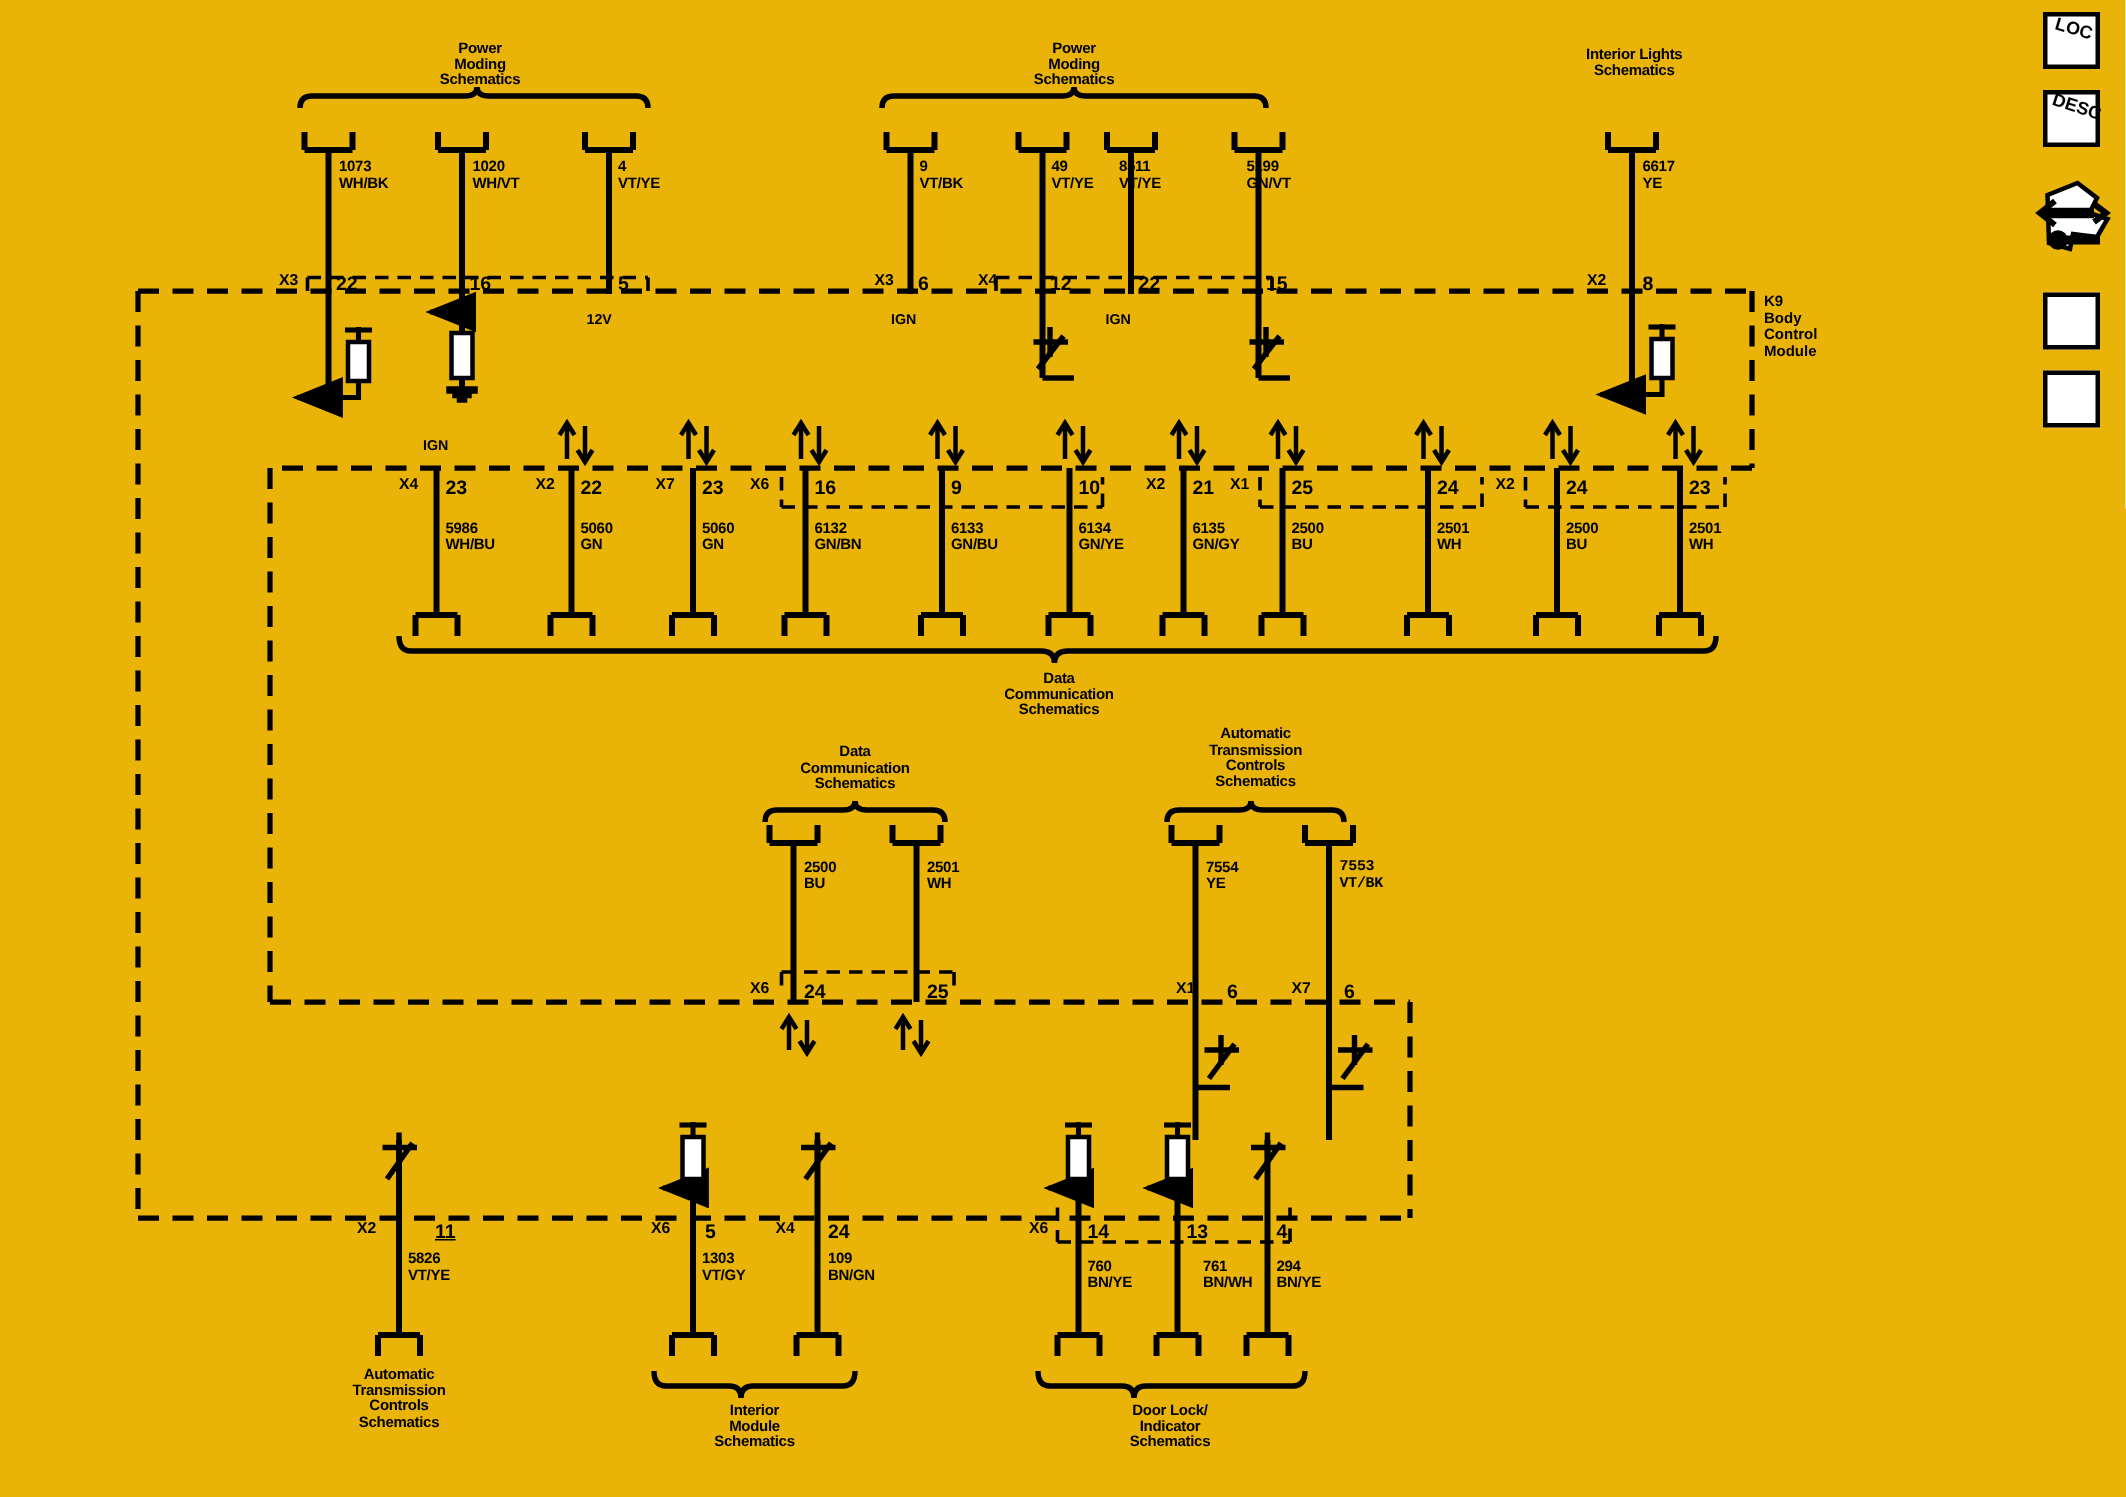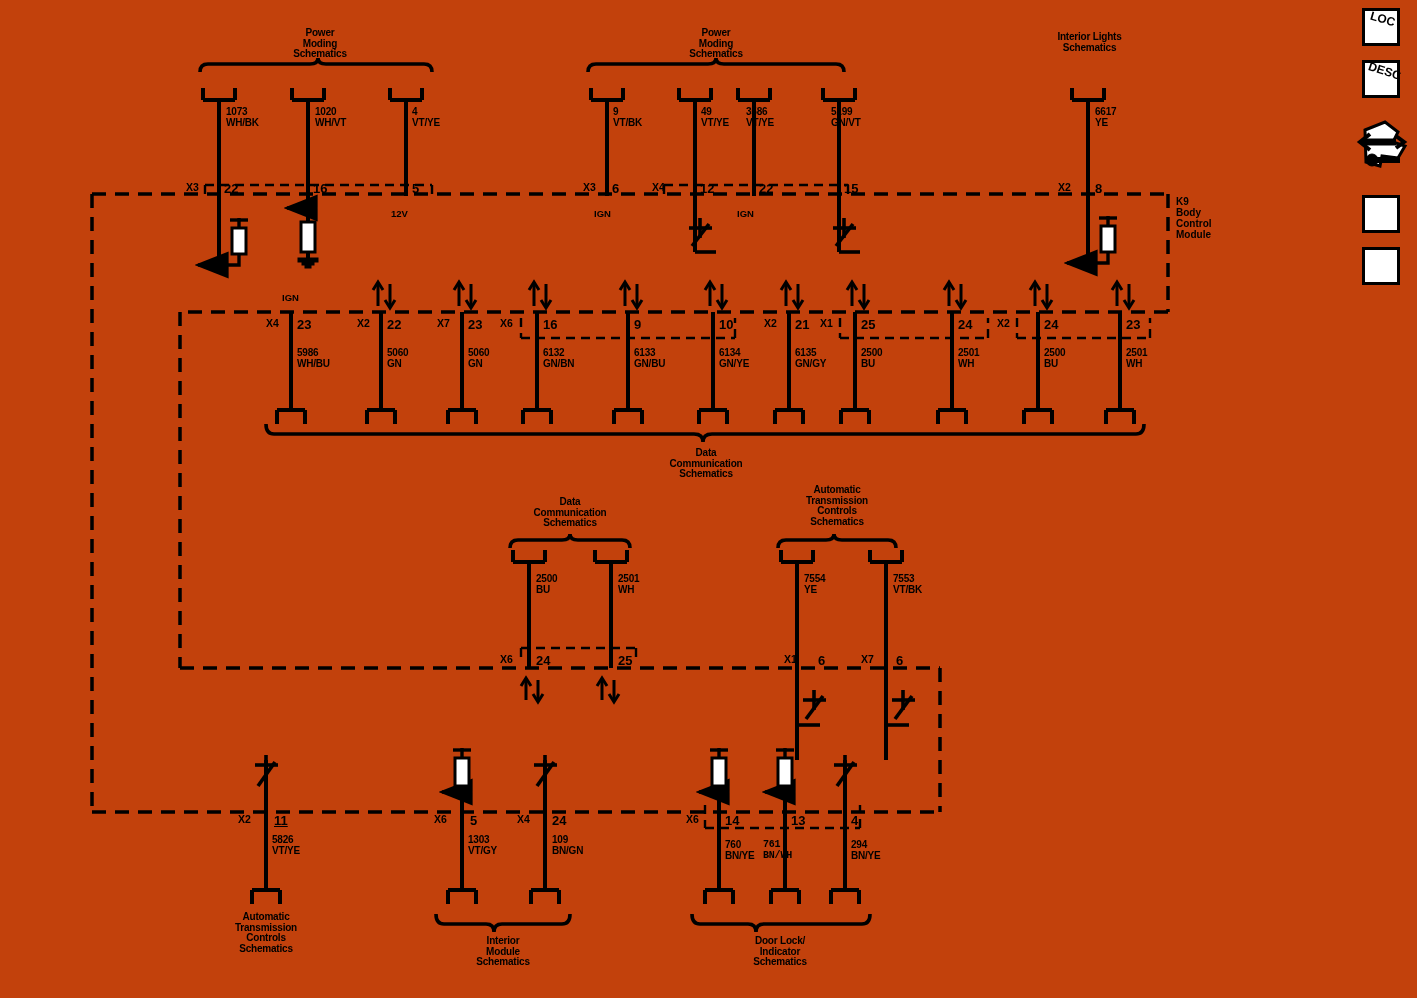--- a/index.html
+++ b/index.html
@@ -1,17 +1,17 @@
 <!DOCTYPE html>
 <html><head>
 <meta charset="utf-8">
 <style>
   html,body{margin:0;padding:0;background:#fff;}
   body{font-family:"Liberation Sans",sans-serif;}
-  #stage{position:relative;width:1417px;height:998px;background:#c2410c;overflow:hidden;}
+  #stage{position:relative;width:1417px;height:998px;background:#eab308;overflow:hidden;}
   #stage svg{position:absolute;left:0;top:0;}
   .ttl{position:absolute;font-weight:bold;font-size:10px;line-height:10.5px;text-align:center;color:#000;letter-spacing:-0.2px;}
   .wl{position:absolute;font-weight:bold;font-size:10px;line-height:11px;color:#000;letter-spacing:-0.2px;white-space:nowrap;}
   .pin{position:absolute;font-weight:bold;font-size:13px;color:#000;white-space:nowrap;}
   .conn{position:absolute;font-weight:bold;font-size:10.5px;color:#000;white-space:nowrap;}
   .sm{position:absolute;font-weight:bold;font-size:9.5px;color:#000;white-space:nowrap;}
   .modlbl{position:absolute;font-weight:bold;font-size:10px;line-height:11px;color:#000;white-space:nowrap;}
   .tbtn{position:absolute;width:38px;height:38px;border:3px solid #000;background:#fff;box-sizing:border-box;}
   .tbtn-lbl{position:absolute;font-weight:bold;font-size:12px;color:#000;}
 </style>
@@ -395,21 +395,21 @@
   </div>
   <div class="wl" style="left:613px;top:106px;">
     <div>9</div>
     <div>VT/BK</div>
   </div>
   <div class="wl" style="left:701px;top:106px;">
     <div>49</div>
     <div>VT/YE</div>
   </div>
   <div class="wl" style="left:746px;top:106px;">
-    <div>3586</div>
+    <div>8511</div>
     <div>VT/YE</div>
   </div>
   <div class="wl" style="left:831px;top:106px;">
     <div>5199</div>
     <div>GN/VT</div>
   </div>
   <div class="conn" style="left:583px;top:181px;">X3</div>
   <div class="pin" style="left:612px;top:181px;">6</div>
   <div class="sm" style="left:594px;top:208px;">IGN</div>
   <div class="conn" style="left:652px;top:181px;">X4</div>
@@ -537,31 +537,31 @@
   <div class="ttl" style="left:772px;top:485px;width:130px;">
     <div>Automatic</div>
     <div>Transmission</div>
     <div>Controls</div>
     <div>Schematics</div>
   </div>
   <div class="wl" style="left:804px;top:573px;">
     <div>7554</div>
     <div>YE</div>
   </div>
-  <div class="wl" style="left:893px;top:573px;">
+  <div class="wl" style="left:893px;top:573px;font-family:Liberation Mono, monospace;">
     <div>7553</div>
     <div>VT/BK</div>
   </div>
   <div class="conn" style="left:784px;top:653px;">X1</div>
   <div class="pin" style="left:818px;top:653px;">6</div>
   <div class="conn" style="left:861px;top:653px;">X7</div>
   <div class="pin" style="left:896px;top:653px;">6</div>
 
   <div class="conn" style="left:238px;top:813px;">X2</div>
-  <div class="pin" style="left:274px;top:813px;text-decoration:underline;">11</div>
+  <div class="pin" style="left:290px;top:813px;text-decoration:underline;">11</div>
   <div class="wl" style="left:272px;top:834px;">
     <div>5826</div>
     <div>VT/YE</div>
   </div>
   <div class="ttl" style="left:200px;top:912px;width:132px;">
     <div>Automatic</div>
     <div>Transmission</div>
     <div>Controls</div>
     <div>Schematics</div>
   </div>
@@ -584,21 +584,21 @@
     <div>Schematics</div>
   </div>
 
   <div class="conn" style="left:686px;top:813px;">X6</div>
   <div class="pin" style="left:725px;top:813px;">14</div>
   <div class="wl" style="left:725px;top:839px;">
     <div>760</div>
     <div>BN/YE</div>
   </div>
   <div class="pin" style="left:791px;top:813px;">13</div>
-  <div class="wl" style="left:763px;top:839px;font-family:Liberation Mono, monospace;">
+  <div class="wl" style="left:802px;top:839px;">
     <div>761</div>
     <div>BN/WH</div>
   </div>
   <div class="pin" style="left:851px;top:813px;">4</div>
   <div class="wl" style="left:851px;top:839px;">
     <div>294</div>
     <div>BN/YE</div>
   </div>
   <div class="ttl" style="left:714px;top:936px;width:132px;text-align:center;">
     <div>Door Lock/</div>

